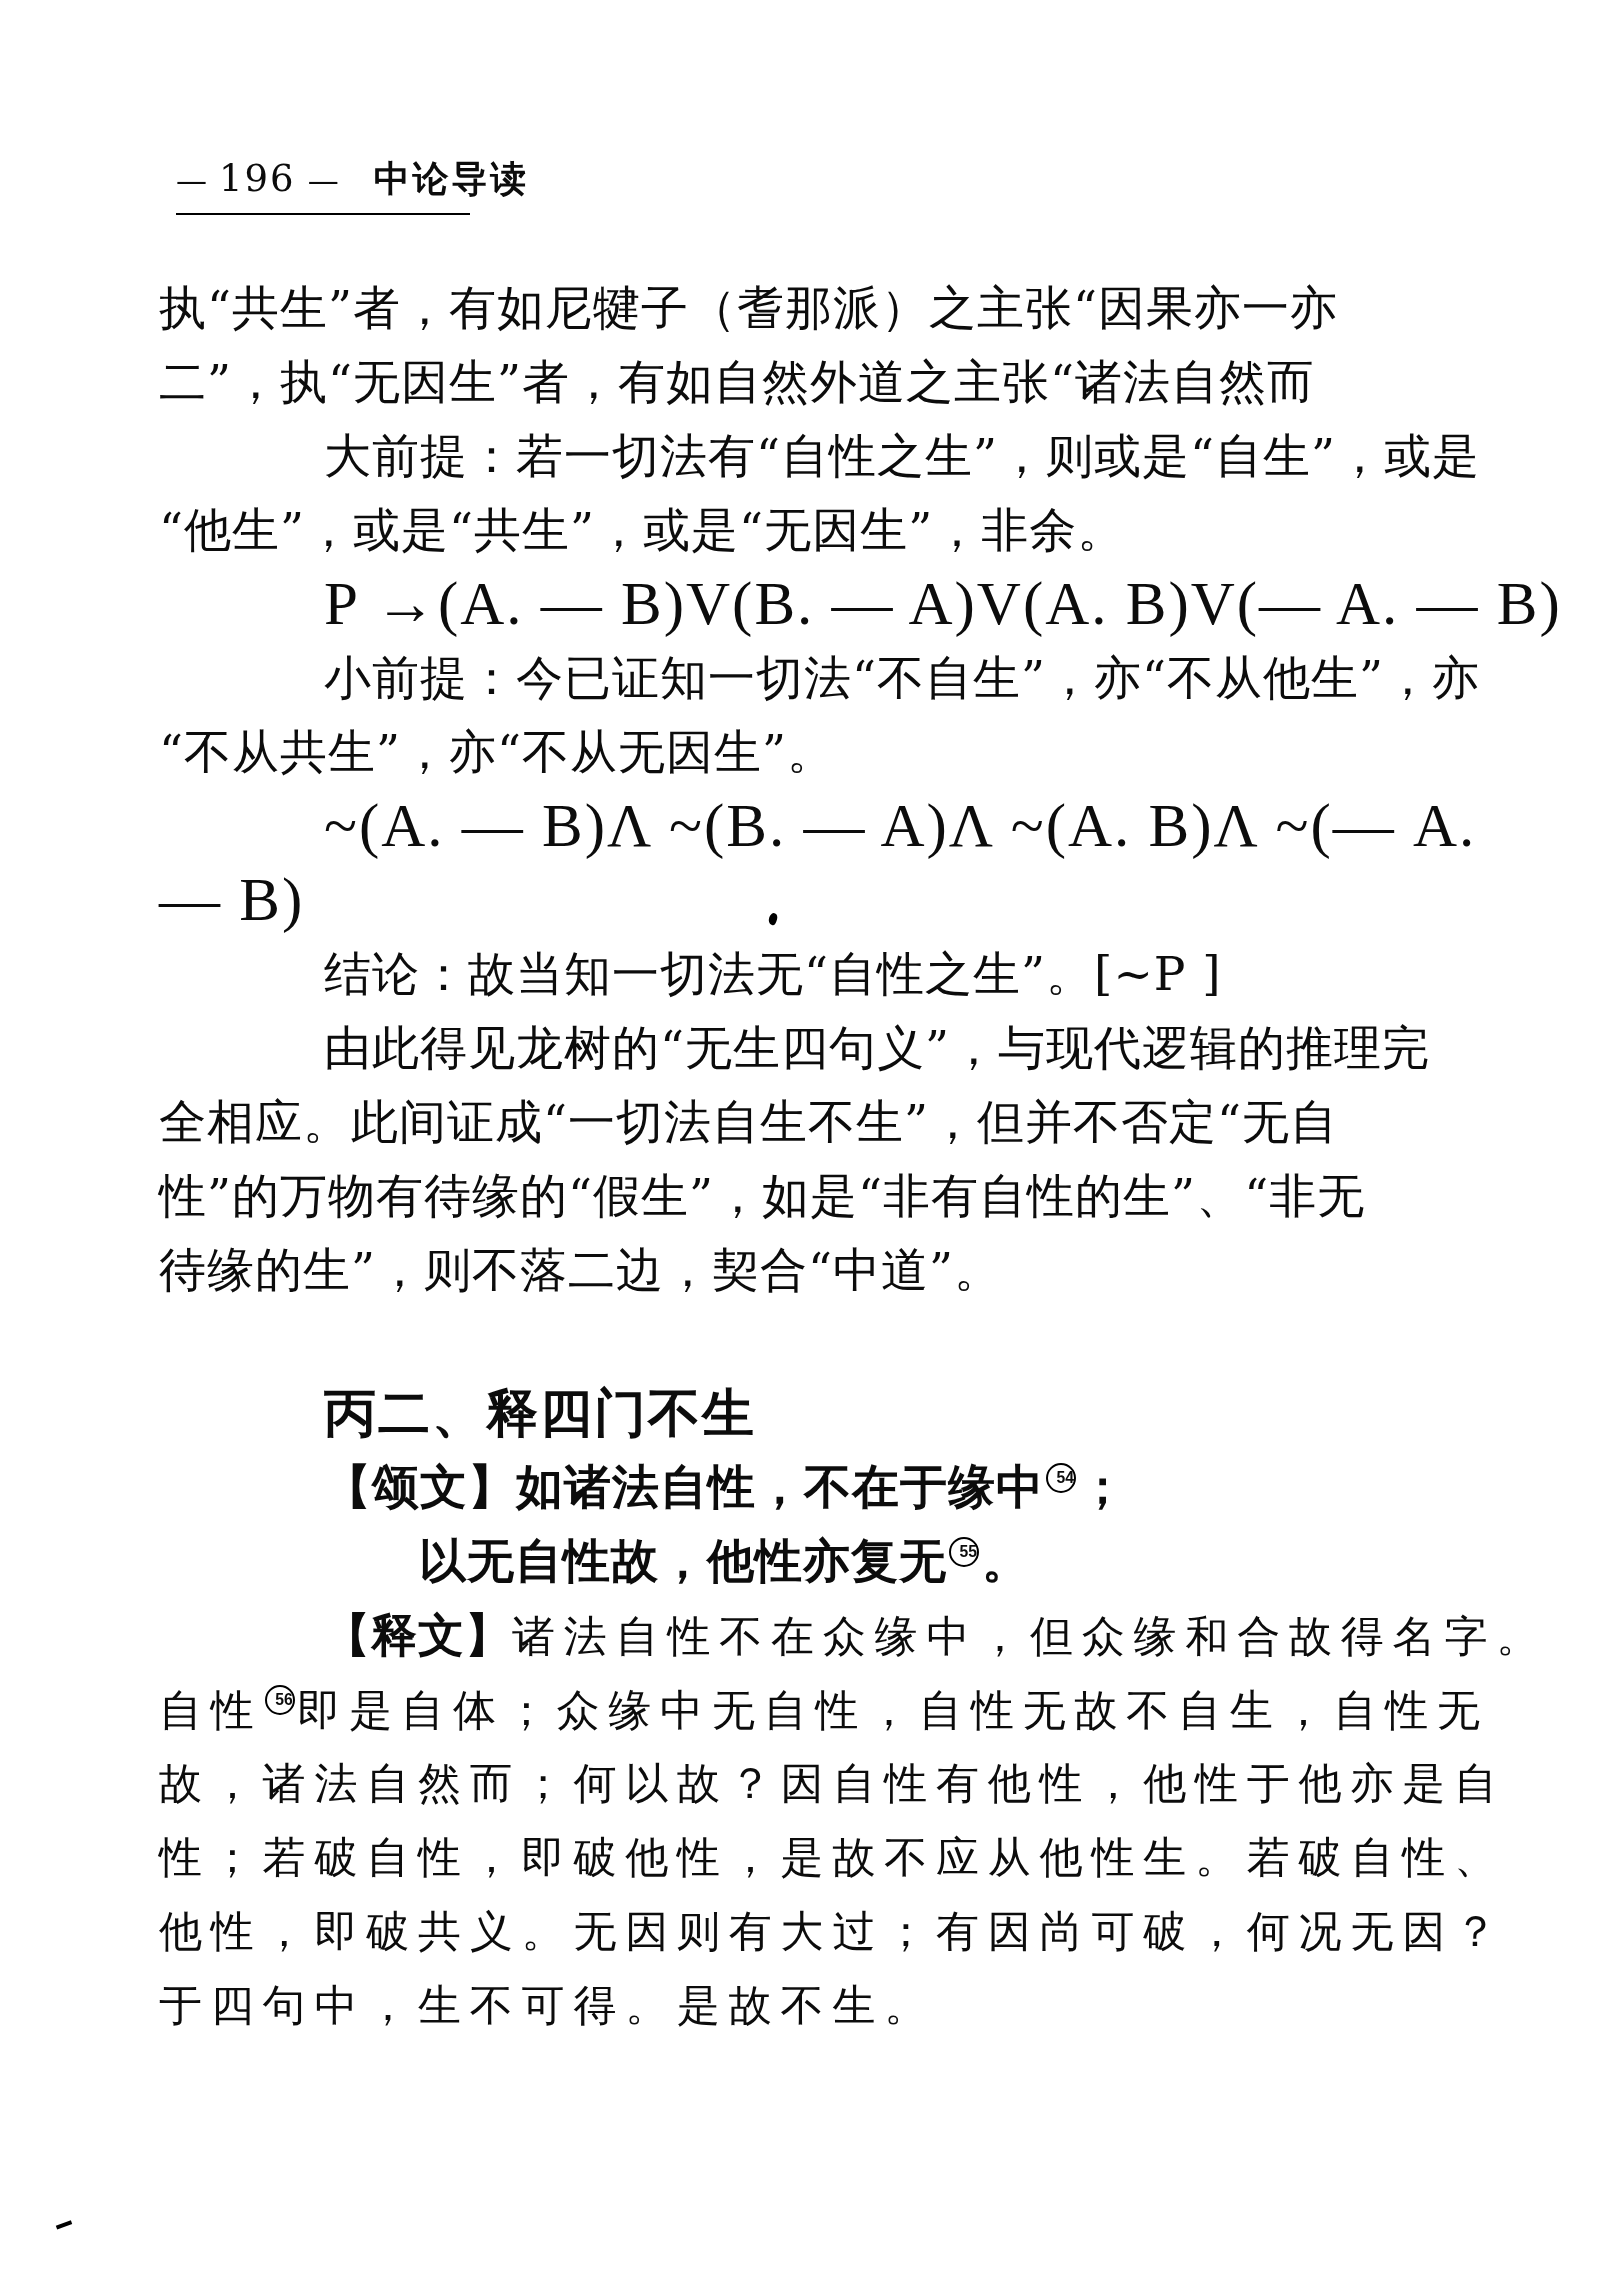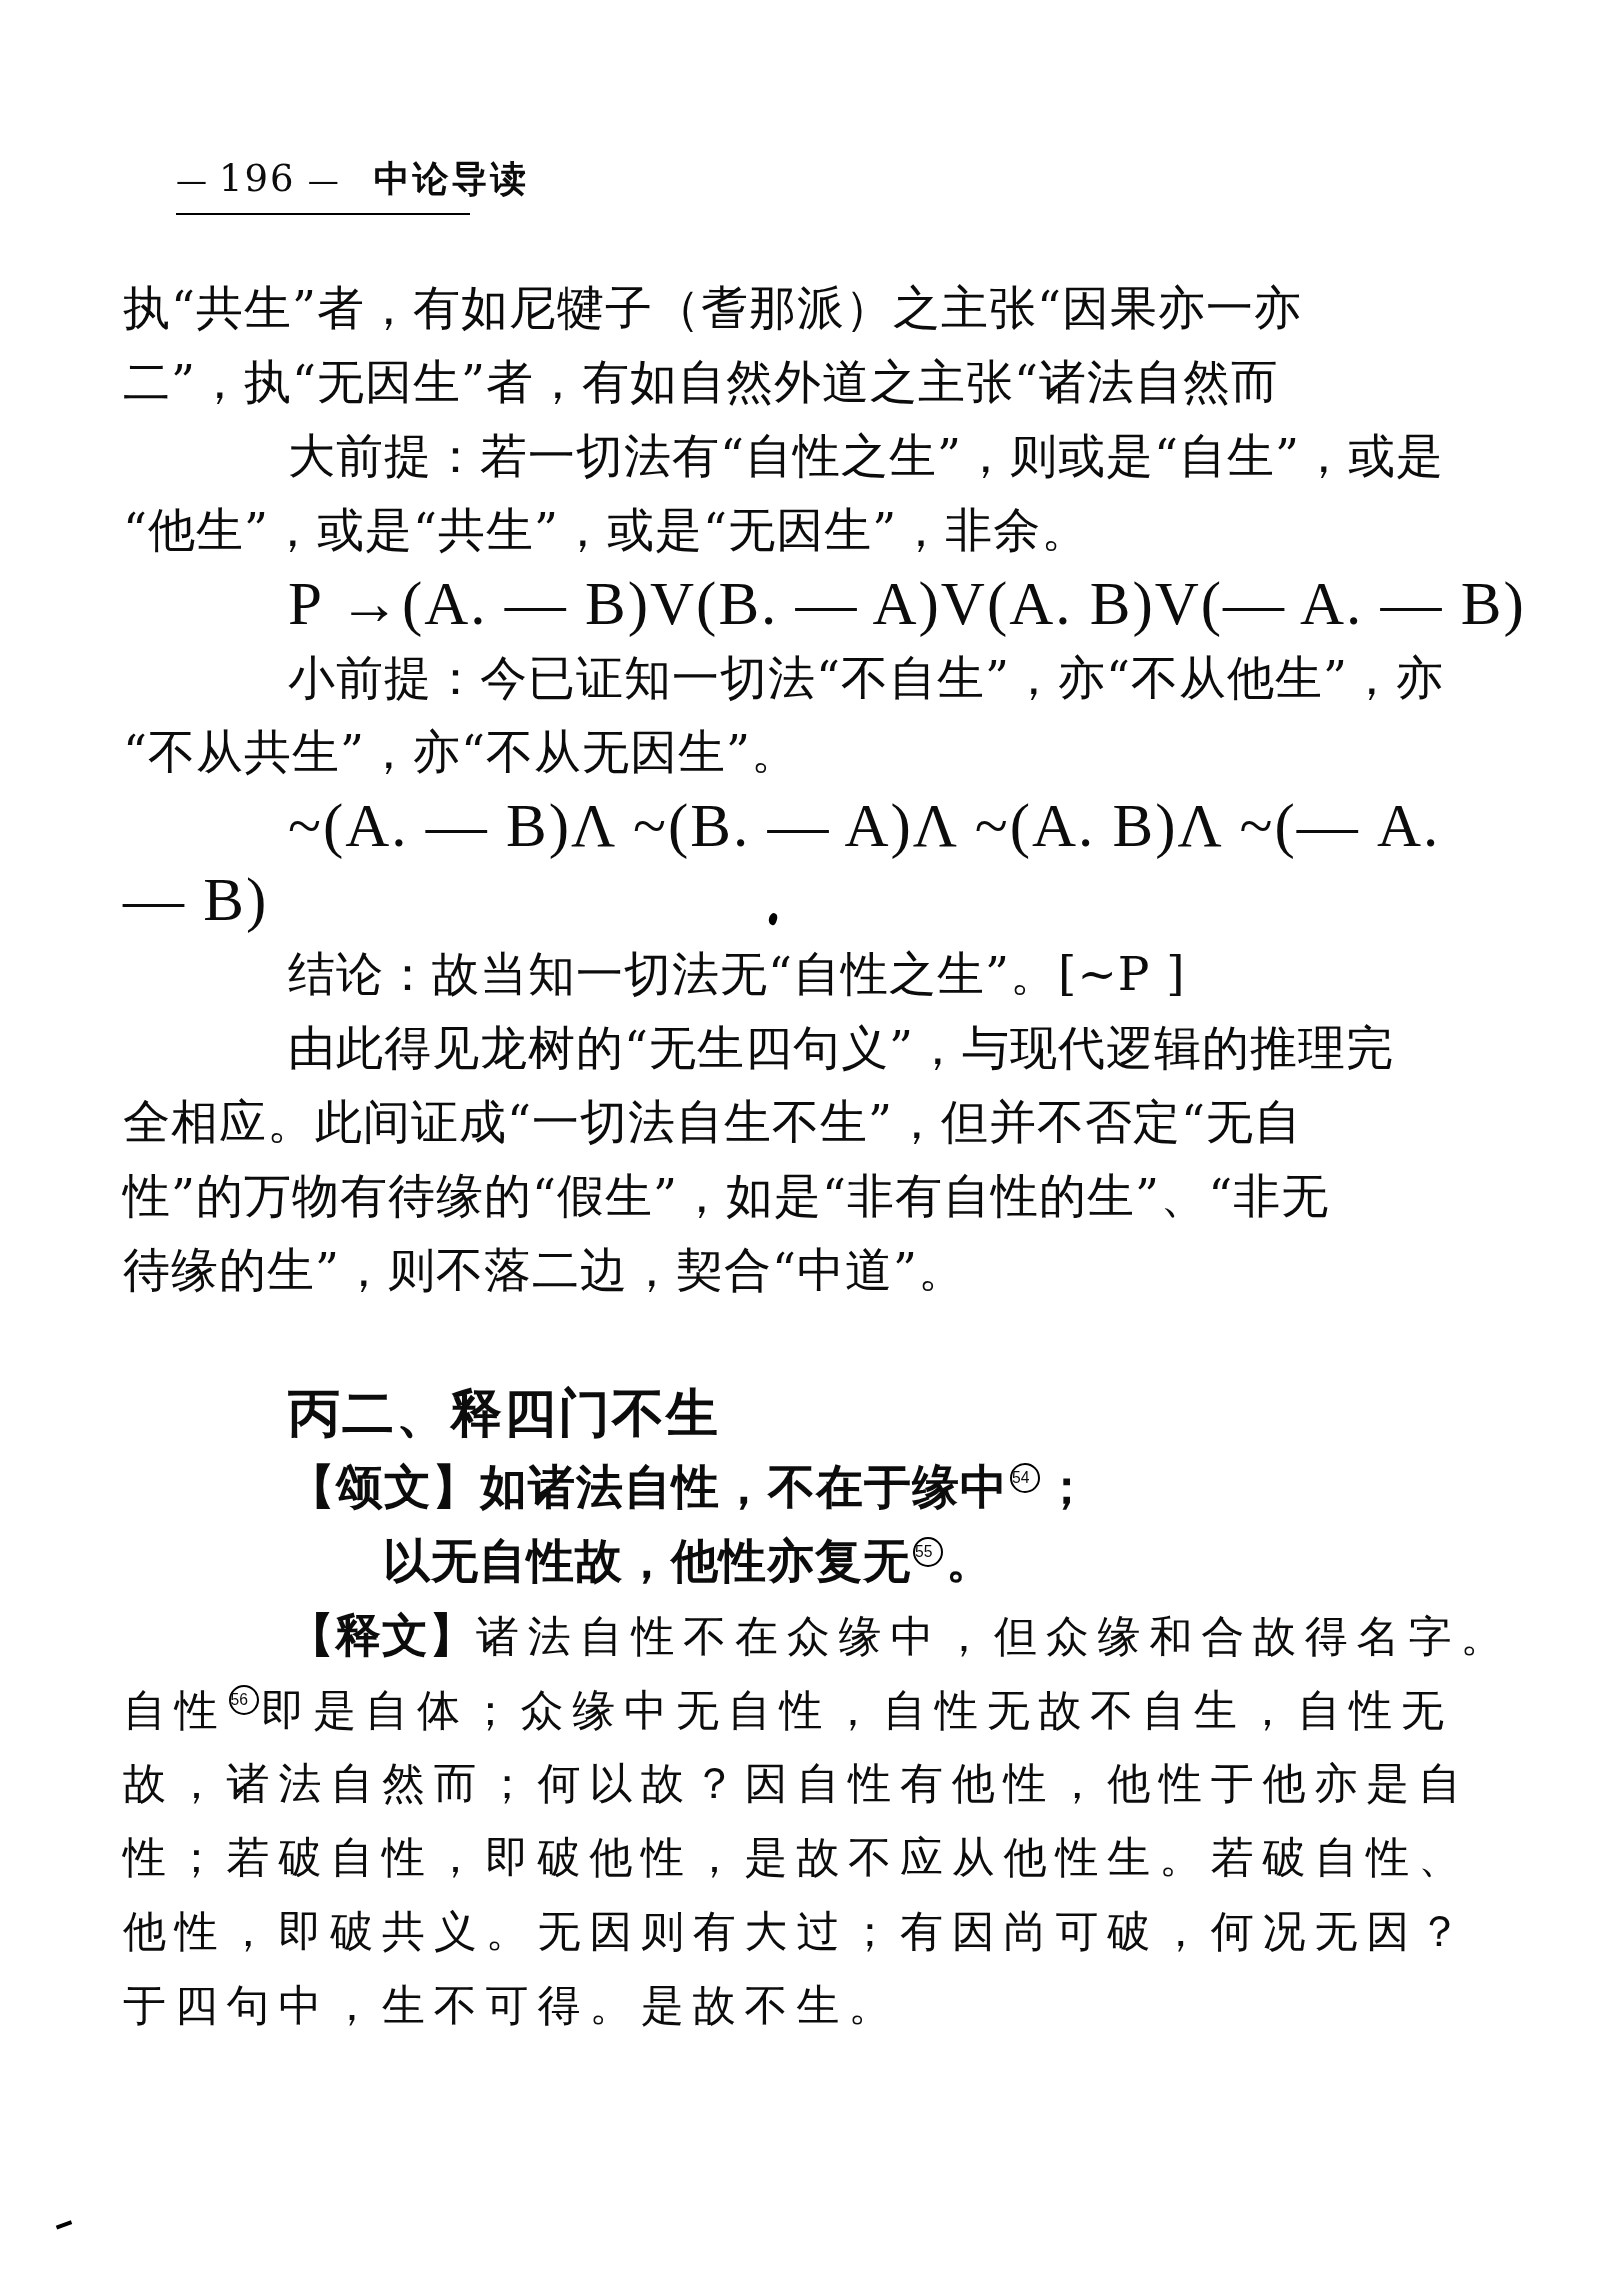--- a/index.html
+++ b/index.html
@@ -49,20 +49,21 @@
     left: 123px;
     top: 271px;
     width: 1364px;
   }
   .line {
     height: 74px;
     line-height: 74px;
     font-size: 47px;
     letter-spacing: 1px;
     white-space: nowrap;
+    margin-left: 36px;
   }
   .indent { padding-left: 165px; }
   .formula {
     font-size: 61px;
     letter-spacing: 2px;
     font-family: "Liberation Serif", "DejaVu Serif", serif;
   }
   .heading {
     margin-top: 69px;
     font-family: "Liberation Sans", "DejaVu Sans", sans-serif;
@@ -86,23 +87,23 @@
     letter-spacing: 1px;
   }
   
   .fn-circle {
     display: inline-block;
     box-sizing: border-box;
     width: 30px;
     height: 30px;
     border: 2.5px solid #000;
     border-radius: 50%;
-    text-align: left;
+    text-align: right;
     font-family: "Liberation Sans", "DejaVu Sans", sans-serif;
-    font-weight: 400;
+    font-weight: 700;
     font-size: 15.7px;
     line-height: 26.5px;
     letter-spacing: 0;
     vertical-align: 19.6px;
     margin: 0 2.9px 0 2px;
   }
   
   .ink-speck {
     position: absolute;
     left: 769px;

